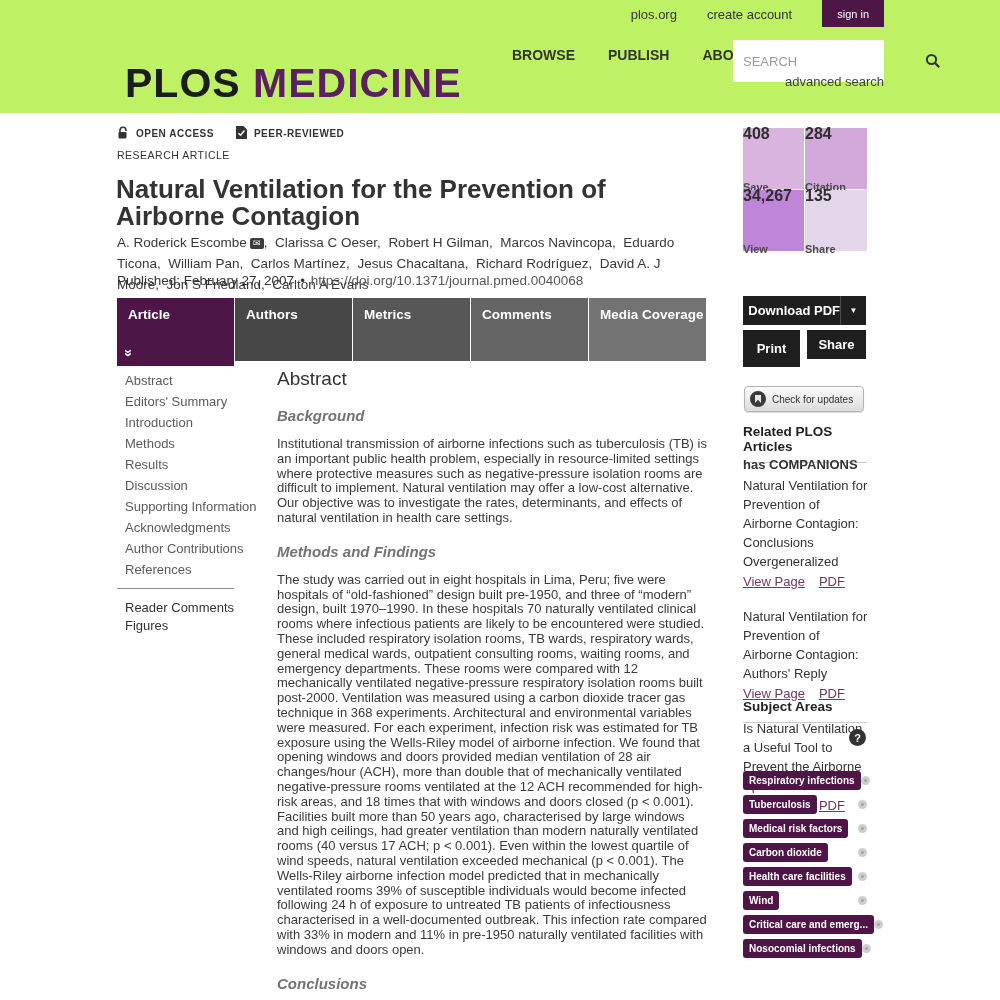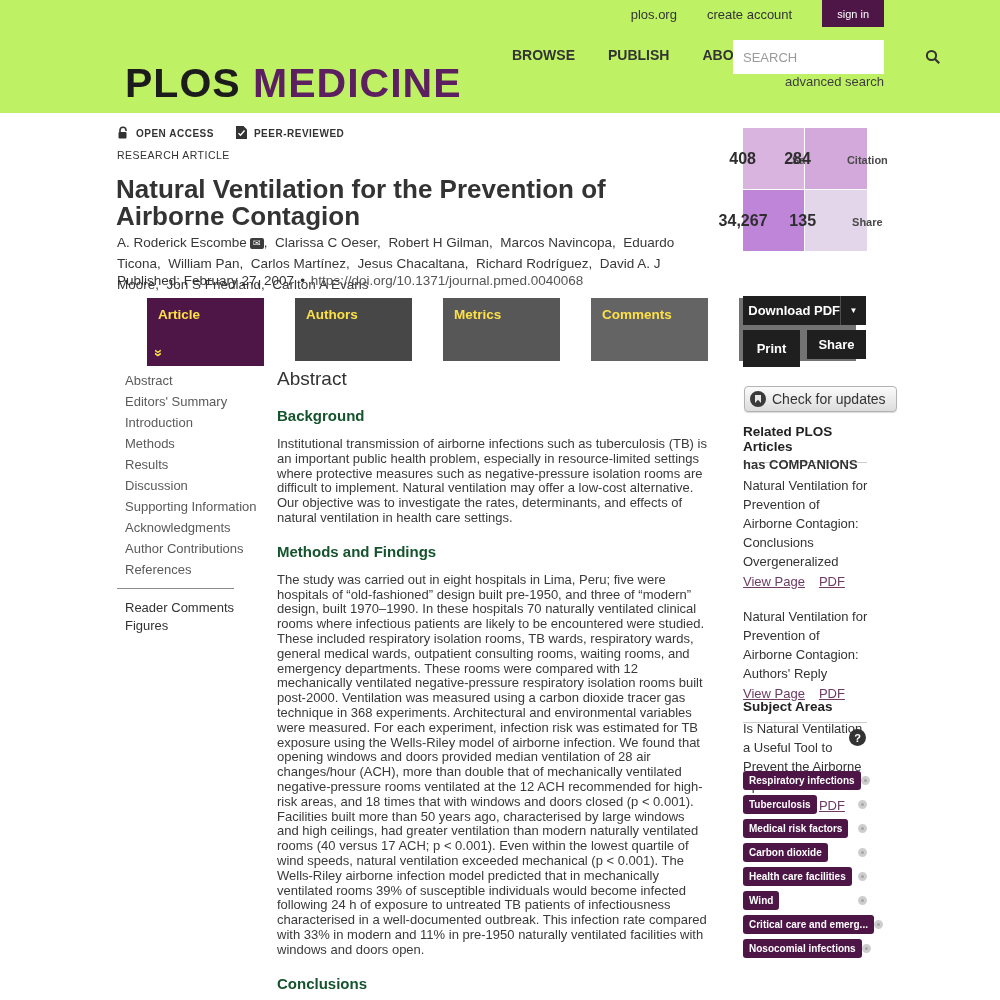--- a/index.html
+++ b/index.html
@@ -9,78 +9,78 @@
 
   
   .header { position:absolute; left:0; top:0; width:1000px; height:113px; background:#bef264; }
   .topbar { position:absolute; top:0; right:116px; display:flex; align-items:flex-start; gap:30px; font-size:13px; color:#333; }
   .topbar a { color:#333; text-decoration:none; padding-top:7px; display:inline-block; cursor:pointer; }
   .signin-btn { background:#4e1547; color:#fff; font-size:11px; border:none; padding:0 15px; height:27px; cursor:pointer; }
   .logo { position:absolute; left:125px; top:60px; font-size:41px; font-weight:bold; letter-spacing:1px; color:#1c1c1c; }
   .logo .journal { color:#5c2060; }
   .mainnav { position:absolute; left:512px; top:47px; display:flex; gap:33px; font-size:14px; font-weight:bold; color:#333; }
   .mainnav span { cursor:pointer; }
-  .searchbox { position:absolute; left:733px; top:40px; width:151px; height:34px; background:#fff; display:flex; }
+  .searchbox { position:absolute; left:733px; top:40px; width:151px; height:42px; background:#fff; display:flex; }
   .searchbox input { flex:1; border:none; outline:none; font-size:13px; padding:0 6px 0 10px; color:#333; background:transparent; font-family:inherit; }
   .searchbox input::placeholder { color:#9a9a9a; }
   .search-ic { width:26px; display:flex; align-items:center; justify-content:center; cursor:pointer; }
   .adv-search { position:absolute; top:74px; right:116px; font-size:13px; color:#3d3d3d; cursor:pointer; }
 
   
   .metrics { position:absolute; left:743px; top:128px; display:grid; grid-template-columns:61px 62px; grid-template-rows:61px 61px; gap:1px; }
-  .metric { display:flex; flex-direction:row; align-items:center; justify-content:center; cursor:pointer;gap:36px; }
+  .metric { display:flex; flex-direction:column; align-items:flex-start; justify-content:center; cursor:pointer;gap:36px; }
   .metric .val { font-size:16px; font-weight:bold; color:#2e2e2e; }
   .metric .lbl { font-size:11px; font-weight:bold; color:#4a4a4a; margin-top:2px; }
   .m-save { background:#d9b4de; } .m-cite { background:#d3a9db; }
   .m-view { background:#bf85d8; } .m-share { background:#e3d5ea; }
 
   
   .badges { position:absolute; left:117px; top:126px; display:flex; align-items:center; gap:7px; font-size:10px; letter-spacing:.5px; color:#333; font-weight:bold; }
   .badges .gap { width:8px; }
   .type-label { position:absolute; left:117px; top:149px; font-size:10.5px; letter-spacing:.5px; color:#333; }
   .title { position:absolute; left:116px; top:176px; width:545px; font-size:26px; line-height:27px; font-weight:600; color:#333; }
   .authors { position:absolute; left:117px; top:232px; width:575px; font-size:13.5px; line-height:21px; color:#383838; }
   .author { cursor:pointer; }
   .author.more::before { content:",  "; white-space:pre; cursor:default; }
   .env-icon { display:inline-block; width:14px; height:11px; background:#3c3c3c; border-radius:2px; color:#fff; font-size:9px; line-height:11px; text-align:center; vertical-align:1px; margin-left:3px; }
   .publine { position:absolute; left:117px; top:273px; font-size:13.5px; color:#333; }
   .publine .dot { margin:0 6px; }
   .publine .doi { color:#555; text-decoration:none; cursor:pointer; }
 
   
   .tabs { position:absolute; left:117px; top:298px; display:flex; gap:1px; }
-  .tab { width:117px; height:63px; padding:9px 0 0 11px; color:#fde047; font-size:13.5px; font-weight:bold; cursor:pointer;margin-left:30px; }
+  .tab { width:117px; height:63px; padding:9px 0 0 11px; color:#ffffff; font-size:13.5px; font-weight:bold; cursor:pointer; }
   .tab.active { background:#4e1547; height:68px; position:relative; }
   .tab:nth-child(2){ background:#474747; } .tab:nth-child(3){ background:#575757; }
   .tab:nth-child(4){ background:#646464; } .tab:nth-child(5){ background:#737373; }
   .tab-chevron { position:absolute; left:8px; bottom:8px; display:inline-block; transform:rotate(90deg); font-size:14px; line-height:10px; }
 
   
   .btn-dl { position:absolute; left:743px; top:296px; width:123px; height:29px; background:#1f1f1f; color:#fff; border:none; font-weight:bold; font-size:13px; display:flex; align-items:center; cursor:pointer; font-family:inherit; }
   .btn-dl .dl-label { flex:1; text-align:right; }
   .btn-dl .caret { width:26px; border-left:1px solid #4c4c4c; font-size:8px; line-height:29px; }
   .btn-print { position:absolute; left:743px; top:330px; width:57px; height:37px; }
   .btn-share { position:absolute; left:807px; top:330px; width:59px; height:29px; }
   .btn-dark { background:#1f1f1f; color:#fff; border:none; font-weight:bold; font-size:13px; cursor:pointer; font-family:inherit; }
 
   
-  .check-updates { position:absolute; left:744px; top:386px; height:26px; display:flex; align-items:center; gap:6px; padding:0 10px 0 5px; border:1px solid #b3b3b3; border-radius:4px; background:linear-gradient(#fbfbfb,#dcdcdc); font-size:14px; color:#333; cursor:pointer; box-shadow:0 1px 1px rgba(0,0,0,.15); }
+  .check-updates { position:absolute; left:744px; top:386px; height:26px; display:flex; align-items:center; gap:6px; padding:0 10px 0 5px; border:1px solid #b3b3b3; border-radius:4px; background:linear-gradient(#fbfbfb,#dcdcdc); font-size:10px; color:#333; cursor:pointer; box-shadow:0 1px 1px rgba(0,0,0,.15); }
   .cm-circle { width:16px; height:16px; border-radius:50%; background:#3a3a3a; position:relative; }
   .cm-circle::after { content:""; position:absolute; left:5px; top:4px; width:6px; height:8px; background:#e8e8e8; clip-path:polygon(0 0,100% 0,100% 100%,50% 60%,0 100%); }
 
   
   .toc { position:absolute; left:125px; top:374px; width:130px; font-size:13px; color:#5a5a5a; }
   .toc-item { margin-bottom:8px; line-height:13px; cursor:pointer; white-space:nowrap; }
   .toc-divider { border:none; border-top:1px solid #8d8d8d; width:117px; margin:12px 0 12px -8px; }
   .toc-sec { color:#333; margin-bottom:5px; line-height:13px; cursor:pointer; white-space:nowrap; }
 
   
   .abstract { position:absolute; left:277px; top:368px; width:432px; }
   .abstract h2 { font-size:19px; font-weight:normal; color:#333; margin-bottom:14px; }
-  .abstract h3 { font-size:15px; font-weight:bold; color:#14532d; margin:17px 0 13px; }
+  .abstract h3 { font-size:15px; font-weight:bold; color:#737373; margin:17px 0 13px;font-style:italic; }
   .abstract p { font-size:13px; line-height:14.8px; color:#3a3a3a; }
 
   
   .rail-h { position:absolute; left:743px; width:124px; font-size:13.5px; font-weight:bold; color:#222; padding-bottom:8px; border-bottom:1px solid #ccc; }
   .related-h { top:424px; }
   .related-list { position:absolute; left:743px; top:455px; width:127px; font-size:13px; line-height:19px; color:#333; }
   .companions { font-weight:bold; margin-bottom:2px; }
   .rel-item { margin-bottom:16px; }
   .rel-links { margin-top:1px; display:flex; gap:14px; }
   .rel-links a { color:#6d3a64; text-decoration:underline; cursor:pointer; }

